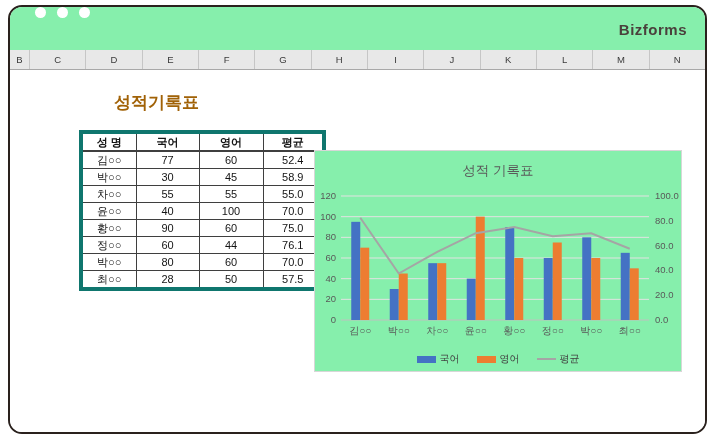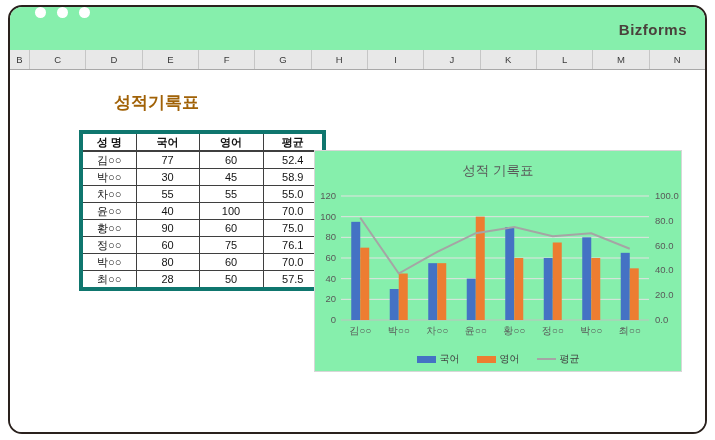--- a/index.html
+++ b/index.html
@@ -139,21 +139,21 @@
           </tr>
           <tr>
             <td>황○○</td>
             <td>90</td>
             <td>60</td>
             <td>75.0</td>
           </tr>
           <tr>
             <td>정○○</td>
             <td>60</td>
-            <td>75</td>
+            <td>44</td>
             <td>76.1</td>
           </tr>
           <tr>
             <td>박○○</td>
             <td>80</td>
             <td>60</td>
             <td>70.0</td>
           </tr>
           <tr>
             <td>최○○</td>

